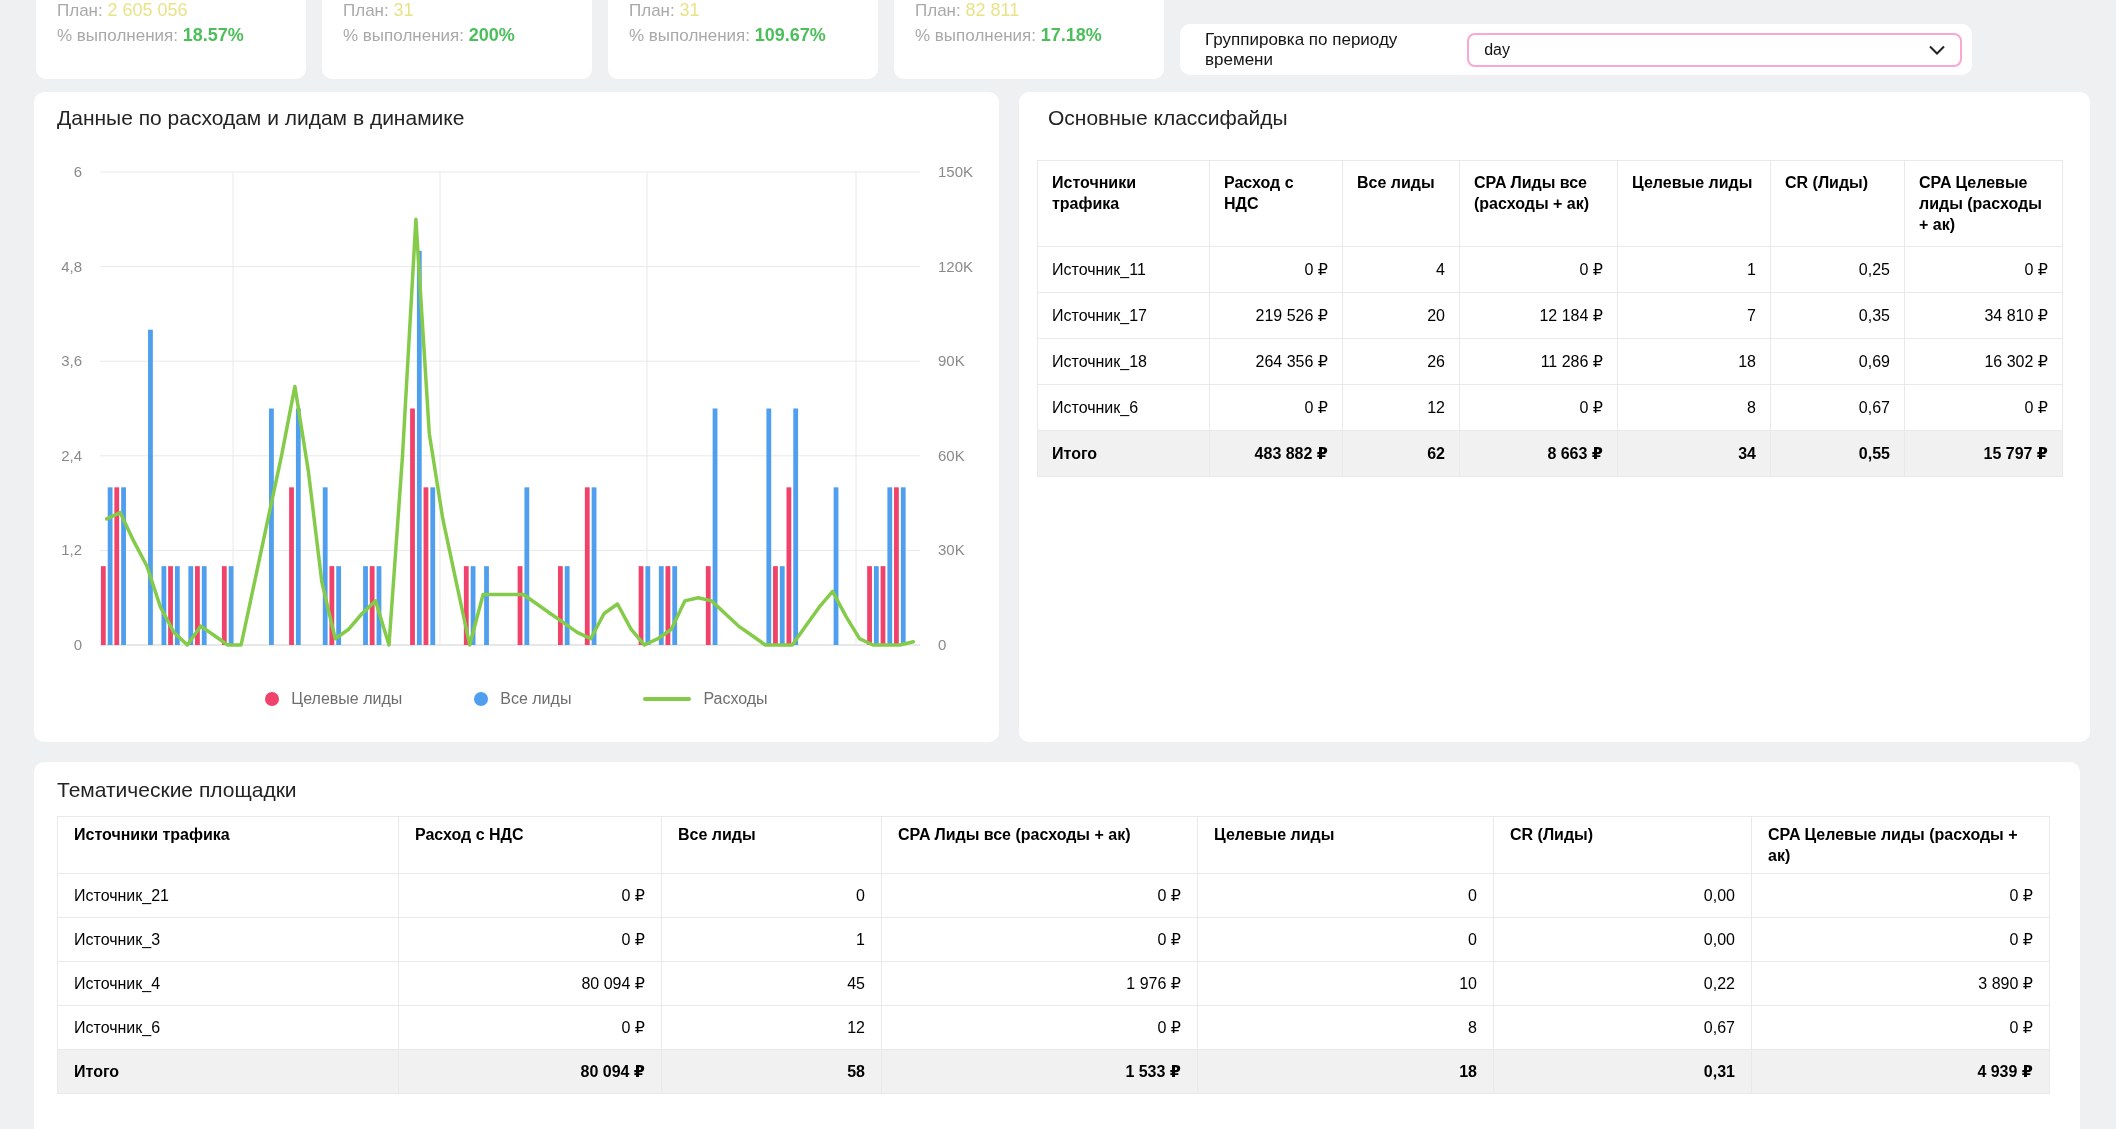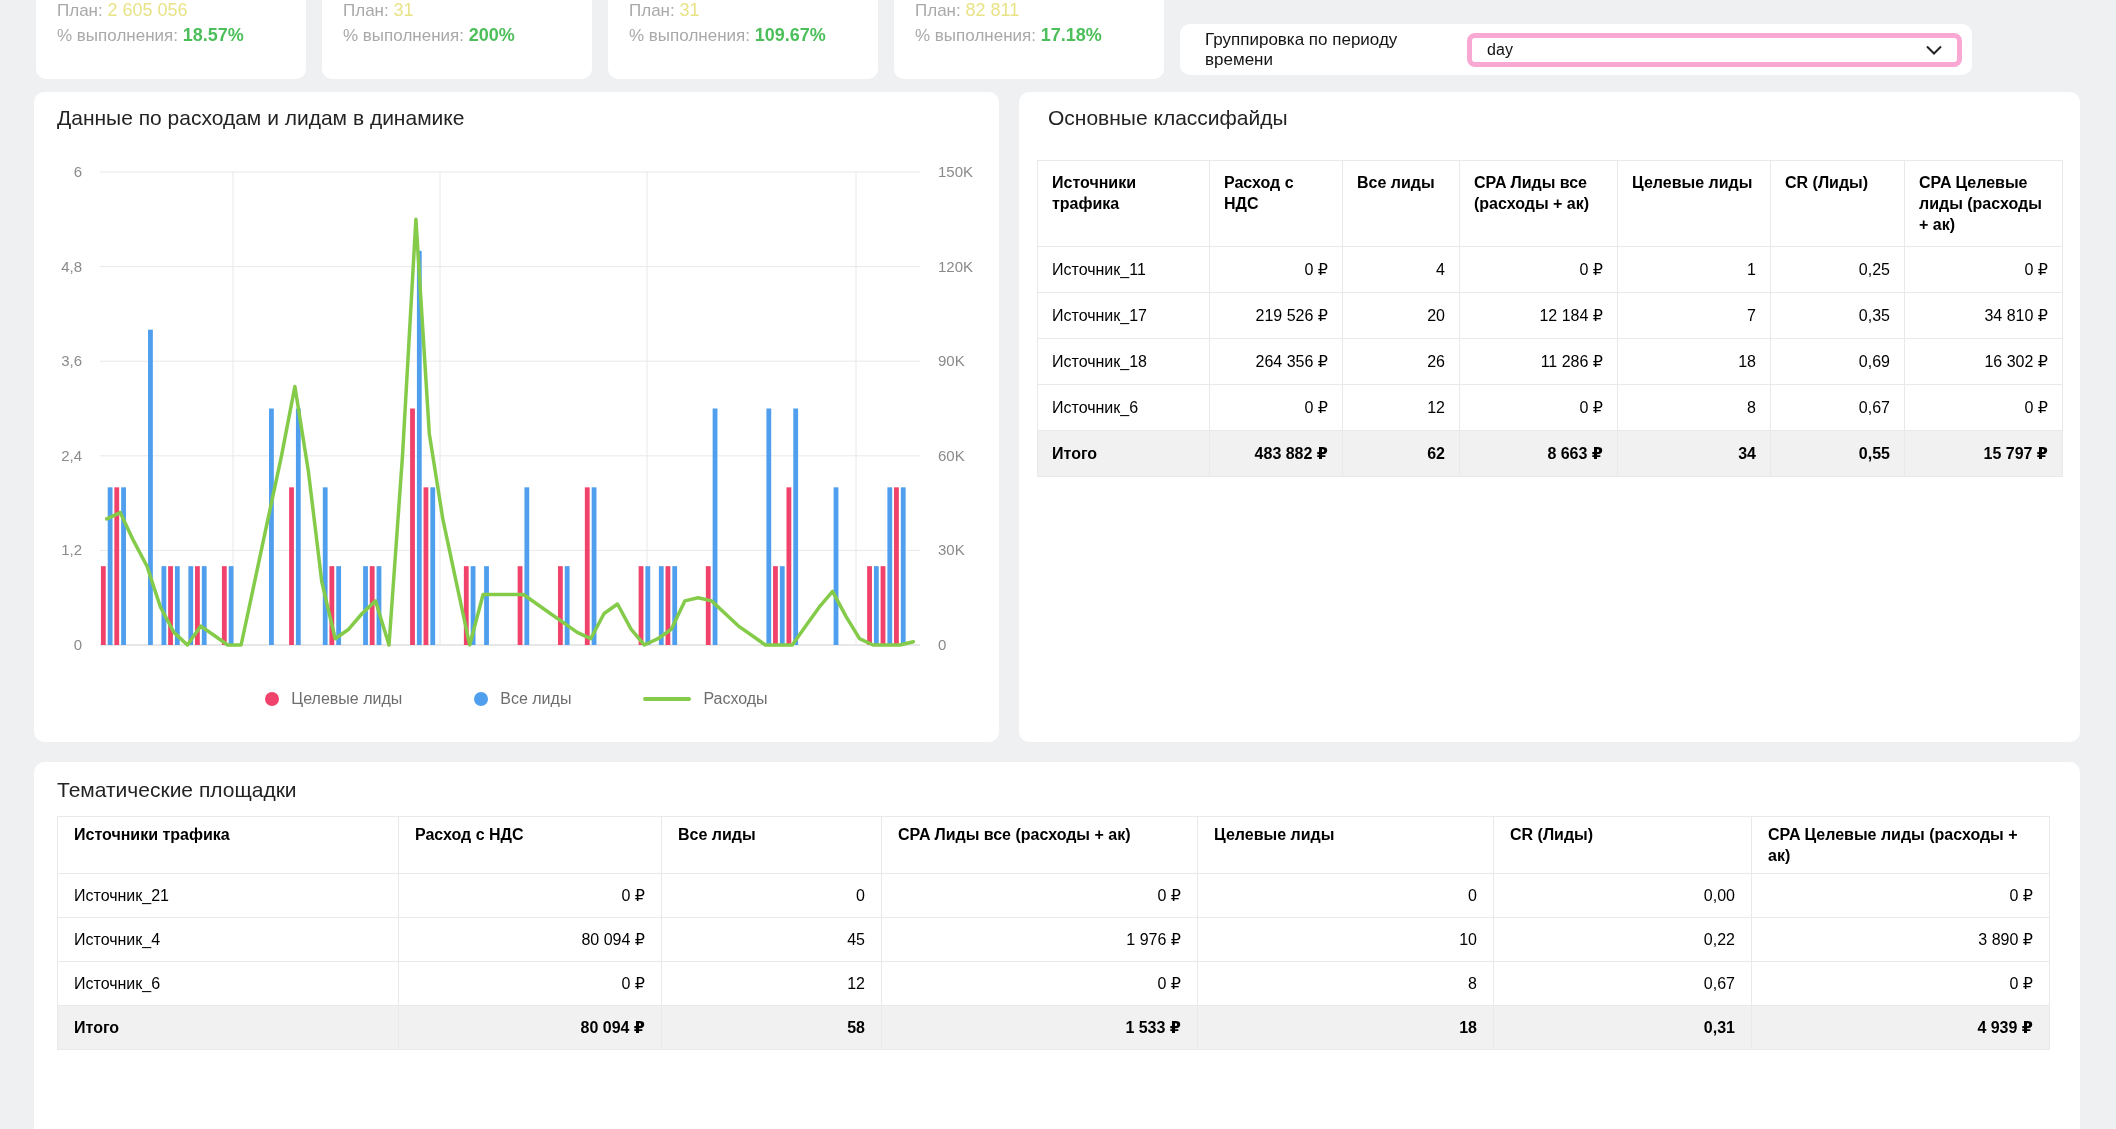--- a/index.html
+++ b/index.html
@@ -15,27 +15,27 @@
     padding:32px 0 0 21px; font-size:17px; line-height:25px; }
   .kpi-card .lbl { color:#a9a9a9; }
   .kpi-card .plan-val { color:#e8e387; font-weight:normal; font-size:18px; }
   .kpi-card .done-val { color:#4cbf5a; font-weight:bold; font-size:18px; }
 
   
   .filter-panel { left:1180px; top:24px; width:792px; height:51px;
     display:flex; align-items:center; box-sizing:border-box; padding-left:25px; }
   .filter-label { font-size:17px; color:#141414; }
   .select-box { margin-left:auto; margin-right:10px; width:500px; height:34px;
-    border:5px solid #f9a8d4; border-radius:8px; background:#fff; cursor:pointer;
+    border:2px solid #f9a8d4; border-radius:8px; background:#fff; cursor:pointer;
     display:flex; align-items:center; justify-content:space-between;
     padding:0 15px; box-sizing:border-box; font-size:16px; color:#111; }
 
   
   .chart-card  { left:34px;   top:92px;  width:965px;  height:650px; }
-  .right-card  { left:1019px; top:92px;  width:1061px; height:650px; }
+  .right-card  { left:1019px; top:92px;  width:1061px; height:650px;padding-left:10px; }
   .bottom-card { left:34px;   top:762px; width:2046px; height:380px; }
   .panel-title { position:absolute; font-size:21px; color:#232323; white-space:nowrap; }
 
   svg.chart { position:absolute; left:0; top:50px; }
   .legend { position:absolute; top:598px; left:0; width:100%;
     display:flex; justify-content:center; align-items:center; gap:72px;
     font-size:16px; color:#6e6e6e; }
   .legend-item { display:flex; align-items:center; cursor:pointer; }
   .legend .dot { width:14px; height:14px; border-radius:50%; margin-right:12px; }
   .legend .lineswatch { width:48px; height:4px; border-radius:2px; margin-right:12px; }
@@ -283,20 +283,29 @@
           <tr>
             <td>Источник_21</td>
             <td class="num">0 ₽</td>
             <td class="num">0</td>
             <td class="num">0 ₽</td>
             <td class="num">0</td>
             <td class="num">0,00</td>
             <td class="num">0 ₽</td>
           </tr>
           <tr>
+            <td>Источник_3</td>
+            <td class="num">0 ₽</td>
+            <td class="num">1</td>
+            <td class="num">0 ₽</td>
+            <td class="num">0</td>
+            <td class="num">0,00</td>
+            <td class="num">0 ₽</td>
+          </tr>
+          <tr>
             <td>Источник_4</td>
             <td class="num">80 094 ₽</td>
             <td class="num">45</td>
             <td class="num">1 976 ₽</td>
             <td class="num">10</td>
             <td class="num">0,22</td>
             <td class="num">3 890 ₽</td>
           </tr>
           <tr>
             <td>Источник_6</td>

